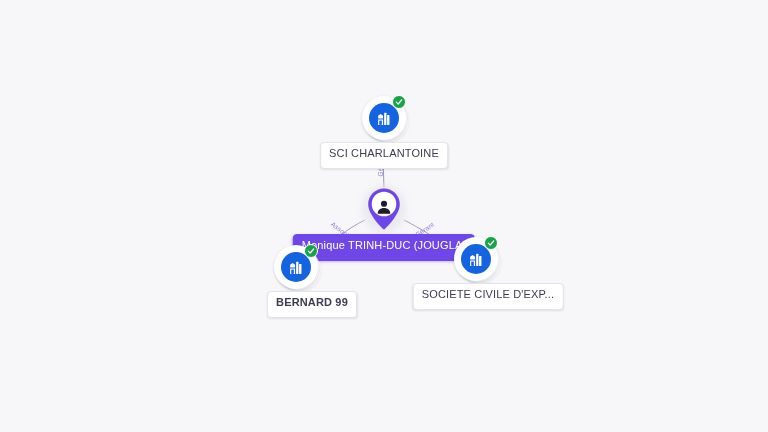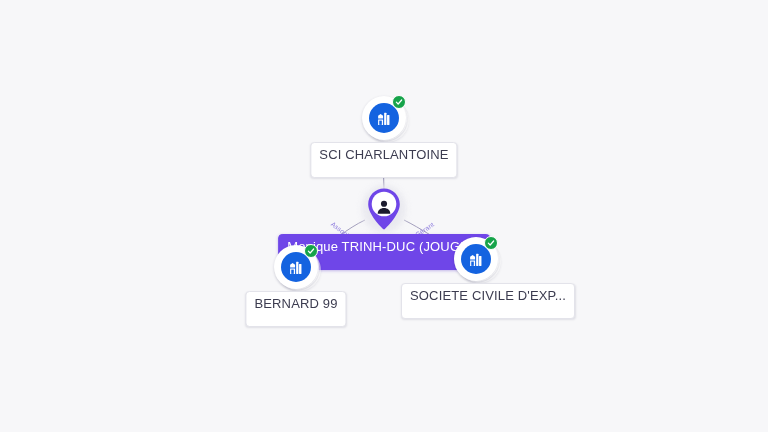--- a/index.html
+++ b/index.html
@@ -84,24 +84,24 @@
     position:absolute;
     left:15px;top:13px;
     width:18px;height:18px;
   }
 
   
   .chip{
     position:absolute;
     transform:translateX(-50%);
     white-space:nowrap;
-    font-size:13px;
+    font-size:11px;
     letter-spacing:.15px;
     line-height:1;
-    padding:5px 8px 16px 8px;
+    padding:5px 8px 9px 8px;
     border-radius:4px;
     box-sizing:border-box;
   }
   .chip.plain{
     background:#ffffff;
     color:#3c3c50;
     border:1px solid #e3e3ea;
     box-shadow:0 1px 2px rgba(20,20,60,.10);
   }
   .chip.selected{
@@ -196,21 +196,21 @@
           <rect x="15.6" y="7" width="3.4" height="14" rx="0.5"></rect>
           <rect x="4.6" y="15" width="3.6" height="6" fill="#1463e0"></rect>
         </svg>
       </div>
       <div class="verified">
         <svg width="8" height="8" viewBox="0 0 24 24" fill="none" stroke="#ffffff" stroke-width="3.6" stroke-linecap="round" stroke-linejoin="round">
           <path d="M4 12.5 L9.5 18 L20 6"></path>
         </svg>
       </div>
     </div>
-    <div class="chip plain" style="left:0px;top:24px;">BERNARD 99</div>
+    <div class="chip plain" style="left:16px;top:24px;font-weight:bold;">BERNARD 99</div>
   </div>
 
   <div class="node" style="left:476px;top:259px;">
     <div class="node-visual">
       <div class="halo s1"></div>
       <div class="halo s2"></div>
       <div class="halo"></div>
       <div class="disc">
         <svg width="17" height="17" viewBox="0 0 24 24" fill="#ffffff">
           <path d="M3 21h7v-7.5H3V21zm0-9h7V8.2L6.5 5.5 3 8.2V12z"></path>

